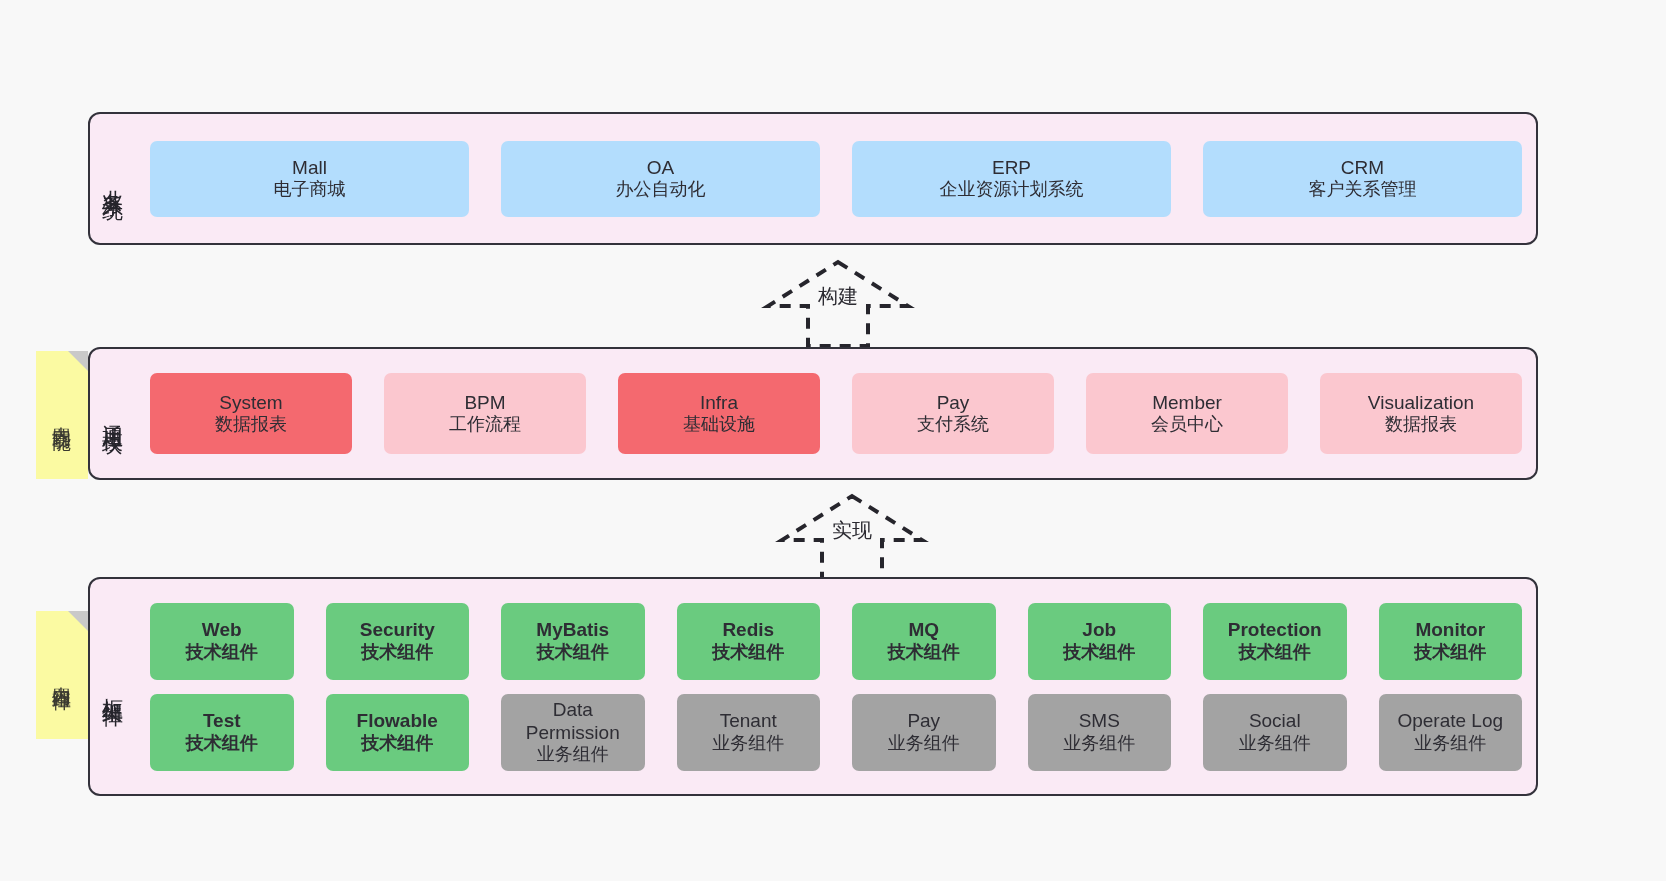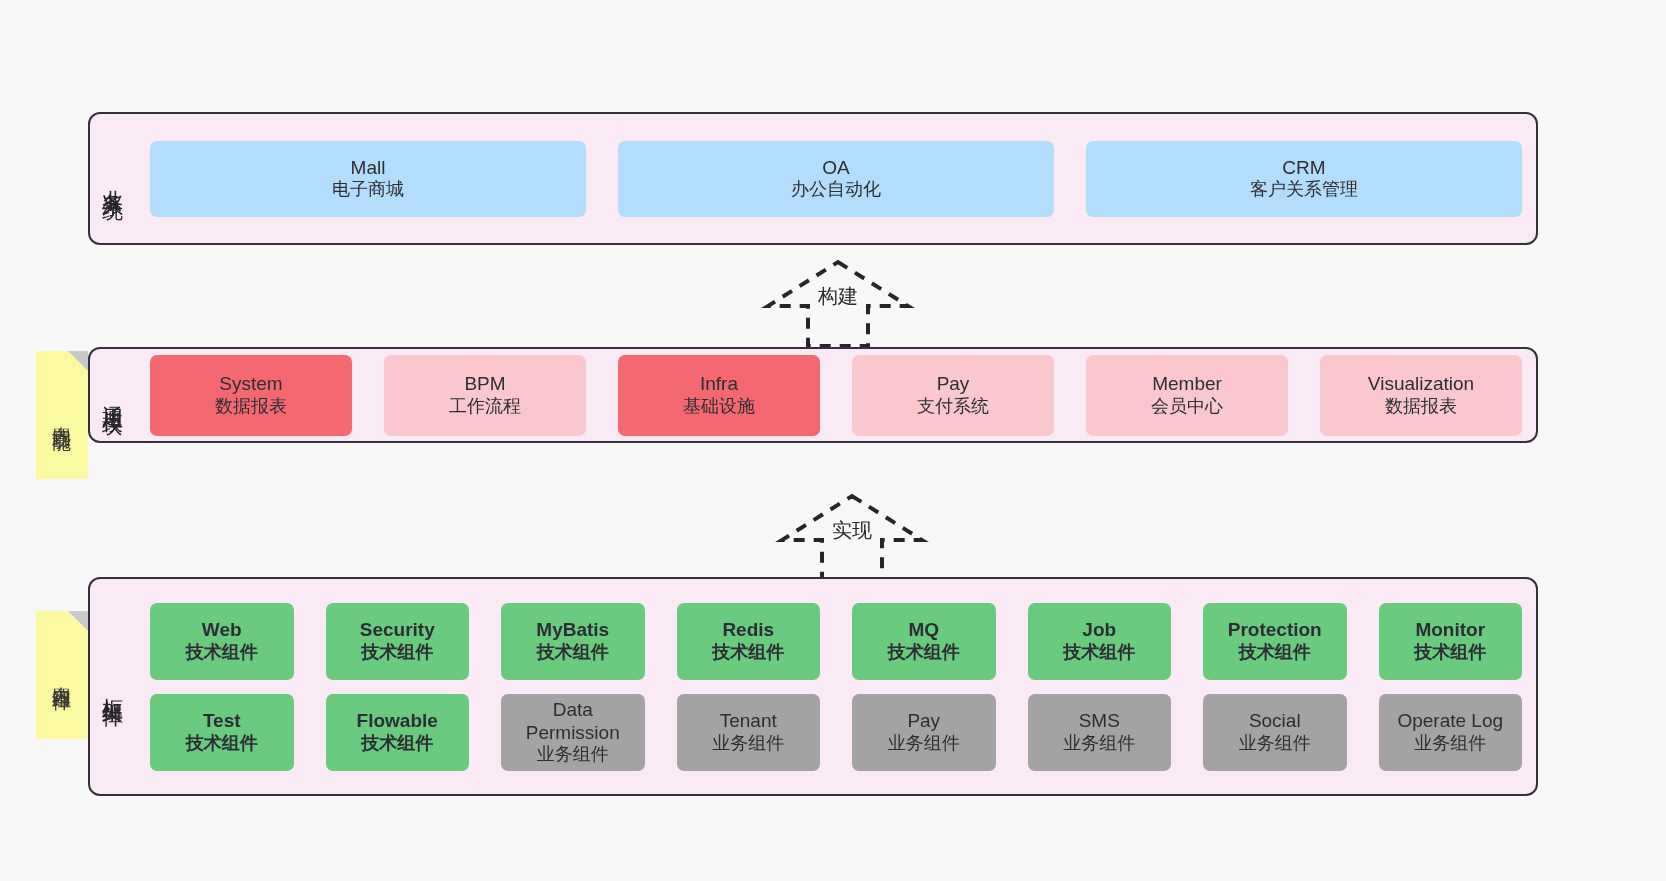--- a/index.html
+++ b/index.html
@@ -73,21 +73,21 @@
     min-width: 0;
   }
   .node .n-title { font-size: 19px; }
   .node .n-sub   { font-size: 18px; }
 
   
   #layer-business { left: 88px; top: 112px; width: 1450px; height: 133px; }
   #layer-business .node { height: 76px; background: #b3ddfd; }
 
   
-  #layer-modules { left: 88px; top: 347px; width: 1450px; height: 96px; }
+  #layer-modules { left: 88px; top: 347px; width: 1450px; height: 133px; }
   #layer-modules .node { height: 81px; }
   .c-red  { background: #f4696f; }
   .c-pink { background: #fbc7cf; }
 
   
   #layer-framework { left: 88px; top: 577px; width: 1450px; height: 219px; }
   #layer-framework .node { height: 77px; }
   .c-green-dark  { background: #6acb7f; font-weight: bold; }
   .c-green-light { background: #a3a3a3; }
 
@@ -151,20 +151,24 @@
     <div class="row">
       <div class="node">
         <span class="n-title">Mall</span>
         <span class="n-sub">电子商城</span>
       </div>
       <div class="node">
         <span class="n-title">OA</span>
         <span class="n-sub">办公自动化</span>
       </div>
       <div class="node">
+        <span class="n-title">ERP</span>
+        <span class="n-sub">企业资源计划系统</span>
+      </div>
+      <div class="node">
         <span class="n-title">CRM</span>
         <span class="n-sub">客户关系管理</span>
       </div>
     </div>
   </div>
 </div>
 
 <div class="connector" id="connector-build">
   <svg width="160" height="95" viewBox="0 0 160 95" xmlns="http://www.w3.org/2000/svg">
     <path d="M 80 6 L 150 50 L 110 50 L 110 90 L 50 90 L 50 50 L 10 50 Z" fill="none" stroke="#26252c" stroke-width="4" stroke-dasharray="11,9" stroke-linecap="butt"></path>

